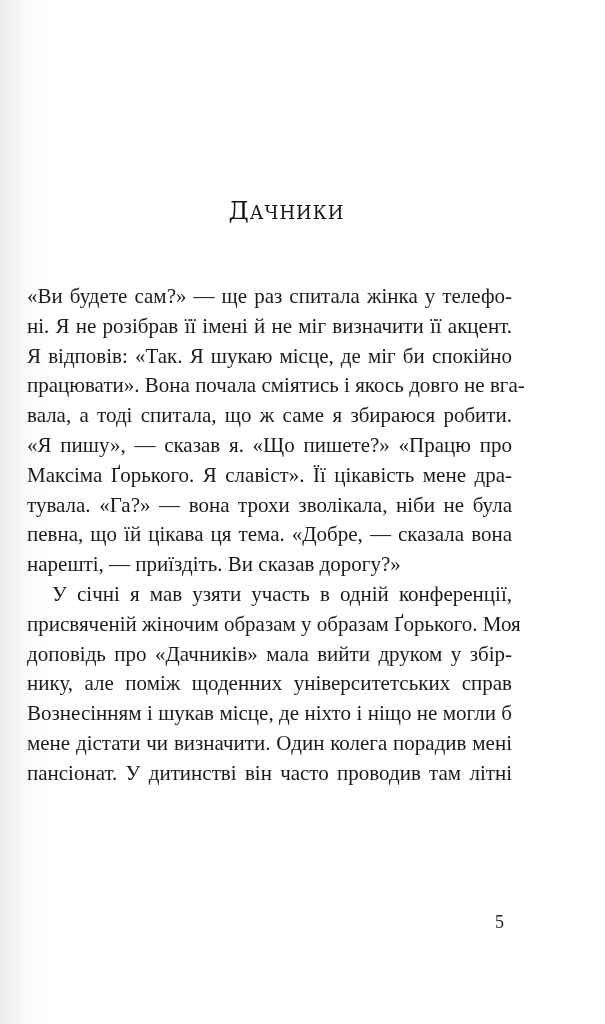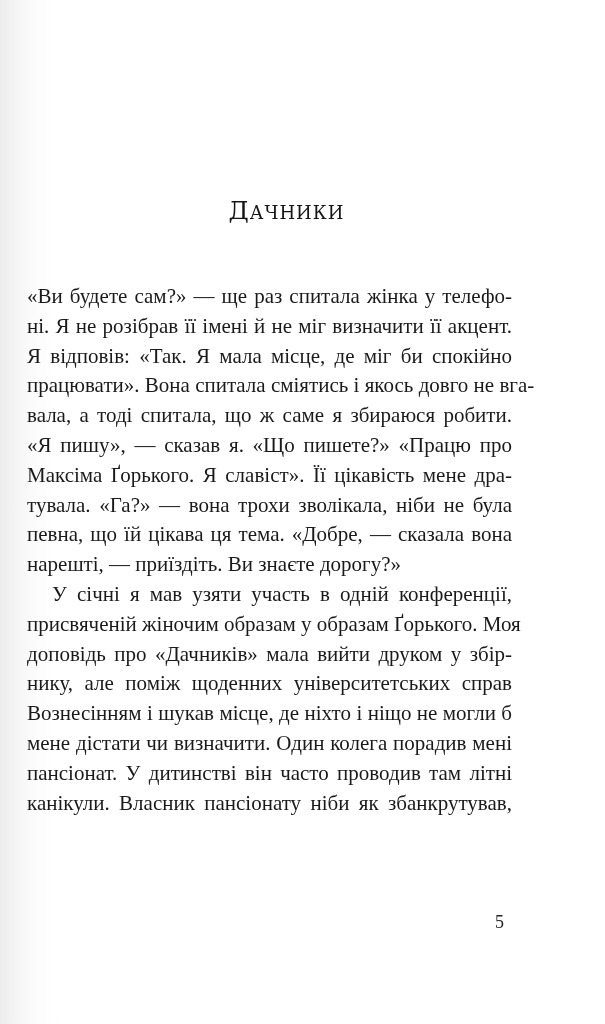--- a/index.html
+++ b/index.html
@@ -70,35 +70,34 @@
 </head>
 <body>
 
 <div class="page">
   <h1 class="chapter-title">Дачники</h1>
 
   <div class="body-text">
     <div>
       <span class="line">«Ви будете сам?» — ще раз спитала жінка у телефо-</span>
       <span class="line">ні. Я не розібрав її імені й не міг визначити її акцент.</span>
-      <span class="line">Я відповів: «Так. Я мала місце, де міг би спокійно</span>
-      <span class="line">працювати». Вона спитала сміятись і якось довго не вга-</span>
+      <span class="line">Я відповів: «Так. Я шукаю місце, де міг би спокійно</span>
+      <span class="line">працювати». Вона почала сміятись і якось довго не вга-</span>
       <span class="line">вала, а тоді спитала, що ж саме я збираюся робити.</span>
       <span class="line">«Я пишу», — сказав я. «Що пишете?» «Працю про</span>
       <span class="line">Максіма Ґорького. Я славіст». Її цікавість мене дра-</span>
       <span class="line">тувала. «Га?» — вона трохи зволікала, ніби не була</span>
       <span class="line">певна, що їй цікава ця тема. «Добре, — сказала вона</span>
-      <span class="line last">нарешті, — приїздіть. Ви знаєте дорогу?»</span>
+      <span class="line last">нарешті, — приїздіть. Ви сказав дорогу?»</span>
     </div>
     <div>
       <span class="line indent">У січні я мав узяти участь в одній конференції,</span>
       <span class="line">присвяченій жіночим образам у образам Ґорького. Моя</span>
       <span class="line">доповідь про «Дачників» мала вийти друком у збір-</span>
       <span class="line">нику, але поміж щоденних університетських справ</span>
       <span class="line">Вознесінням і шукав місце, де ніхто і ніщо не могли б</span>
       <span class="line">мене дістати чи визначити. Один колега порадив мені</span>
       <span class="line">пансіонат. У дитинстві він часто проводив там літні</span>
-      <span class="line">канікули. Власник пансіонату ніби як збанкрутував,</span>
     </div>
   </div>
 
   <div class="page-number">5</div>
 </div>
 
 </body></html>

